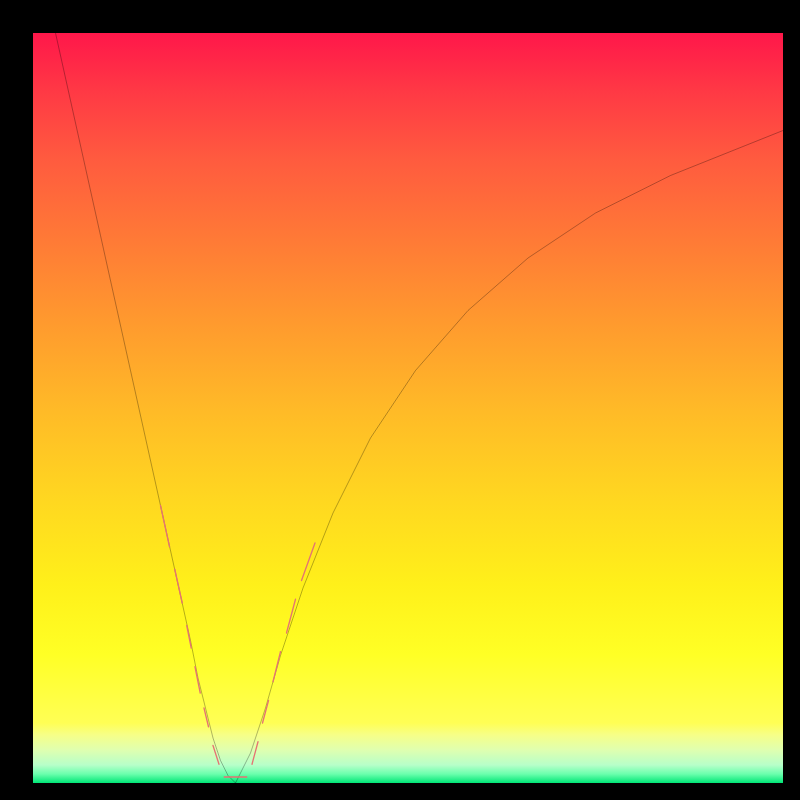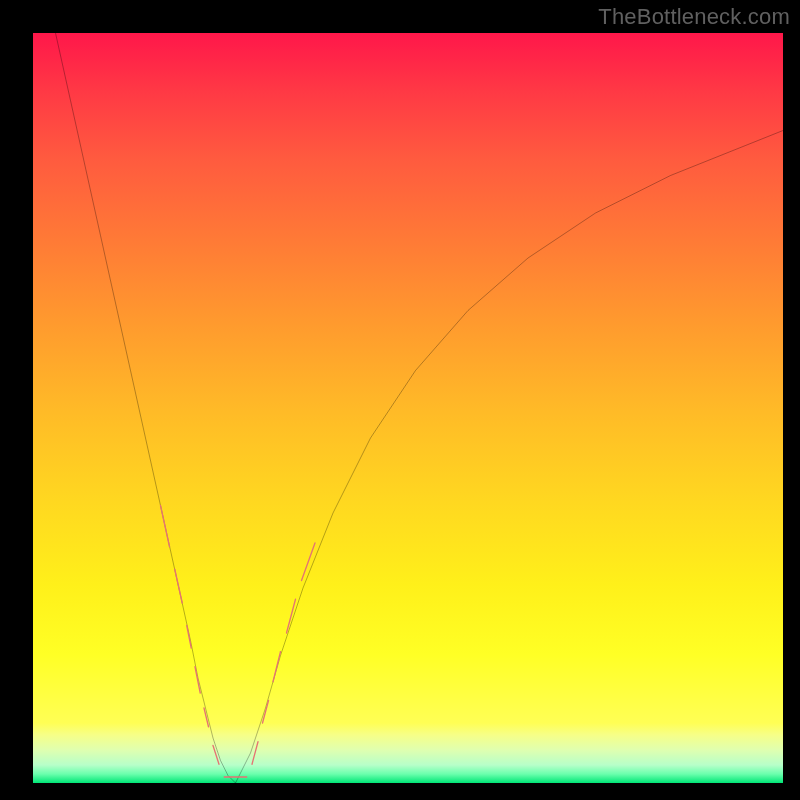--- a/index.html
+++ b/index.html
@@ -82,21 +82,20 @@
     font-weight: 500;
     letter-spacing: 0.2px;
     user-select: none;
   }
 </style>
 </head>
 <body>
 
 <div class="stage">
 
-  <div class="watermark">TheBottleneck.com</div>
 
   <div class="plot-area">
     <div class="grad-upper"></div>
     <div class="grad-lower"></div>
 
     <svg class="svg-layer" viewBox="0 0 100 100" preserveAspectRatio="none">
       <g id="curves-group">
           <path d="M3.000 0.000 L5.000 9.000 L7.000 18.000 L9.000 27.000 L11.000 36.000 L13.000 45.000 L15.000 54.000 L17.000 63.000 L19.000 72.000 L21.000 81.000 L22.000 86.000 L23.000 90.000 L24.000 94.000 L25.000 97.000 L26.000 99.000 L27.000 100.000" class="curve" stroke-width="0.293" vector-effect="non-scaling-stroke"></path>
           <path d="M27.000 100.000 L29.000 96.000 L31.000 90.000 L33.000 83.000 L36.000 74.000 L40.000 64.000 L45.000 54.000 L51.000 45.000 L58.000 37.000 L66.000 30.000 L75.000 24.000 L85.000 19.000 L95.000 15.000 L100.000 13.000" class="curve" stroke-width="0.293" vector-effect="non-scaling-stroke"></path>
         </g>

